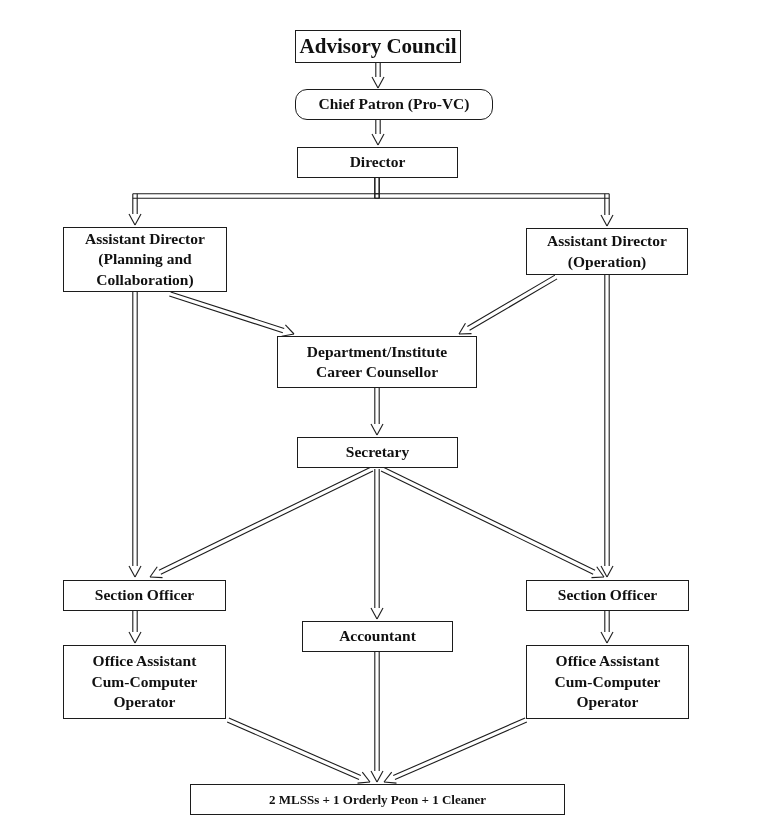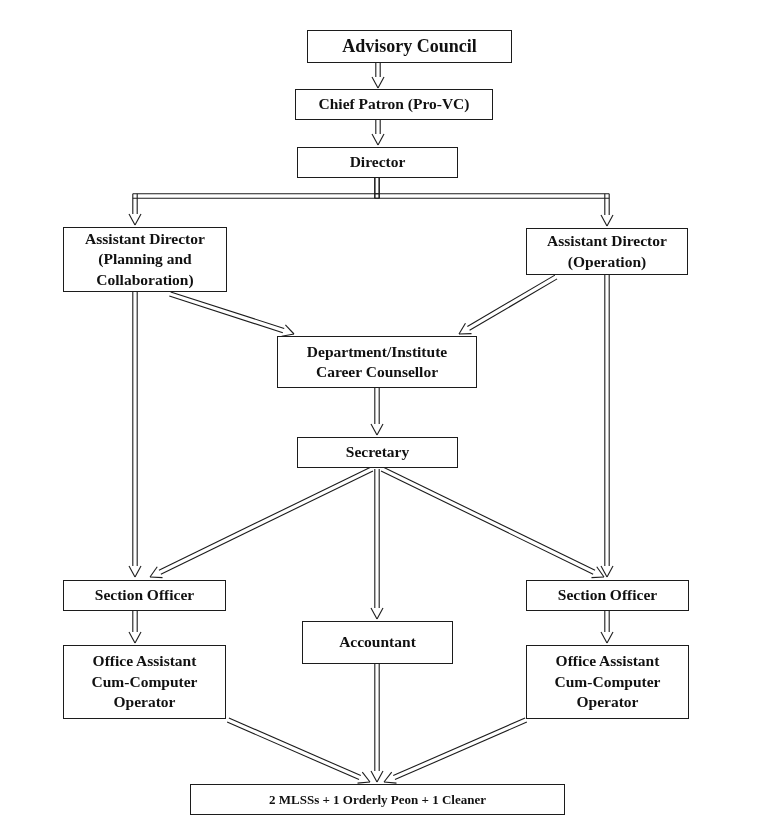--- a/index.html
+++ b/index.html
@@ -30,30 +30,30 @@
     color: #111111;
     font-weight: bold;
     font-size: 15.5px;
     line-height: 1.32;
     display: flex;
     align-items: center;
     justify-content: center;
     text-align: center;
     white-space: pre-line;
   }
-  #n-advisory   { left:295px; top:30px;  width:205px; height:33px; font-size:18px;margin-left:12px; }
-  #n-chief      { left:295px; top:89px;  width:198px; height:31px; }
+  #n-advisory   { left:295px; top:30px;  width:166px; height:33px; font-size:21px; }
+  #n-chief      { left:295px; top:89px;  width:198px; height:31px;border-radius:12px; }
   #n-director   { left:297px; top:147px; width:161px; height:31px; }
   #n-adplan     { left:63px;  top:227px; width:164px; height:65px; }
   #n-adop       { left:526px; top:228px; width:162px; height:47px; }
   #n-career     { left:277px; top:336px; width:200px; height:52px; }
   #n-secretary  { left:297px; top:437px; width:161px; height:31px; }
   #n-soleft     { left:63px;  top:580px; width:163px; height:31px; }
   #n-soright    { left:526px; top:580px; width:163px; height:31px; }
-  #n-accountant { left:302px; top:621px; width:151px; height:43px; }
+  #n-accountant { left:302px; top:621px; width:151px; height:31px; }
   #n-oaleft     { left:63px;  top:645px; width:163px; height:74px; }
   #n-oaright    { left:526px; top:645px; width:163px; height:74px; }
   #n-mlss       { left:190px; top:784px; width:375px; height:31px; font-size:13px; }
 </style>
 </head>
 <body>
 
 <div class="canvas">
   <svg id="edge-layer" width="777" height="831" viewBox="0 0 777 831" xmlns="http://www.w3.org/2000/svg">
       <line x1="375.8" y1="63" x2="375.8" y2="77" stroke="#1c1c1c" stroke-width="1.1"></line>

